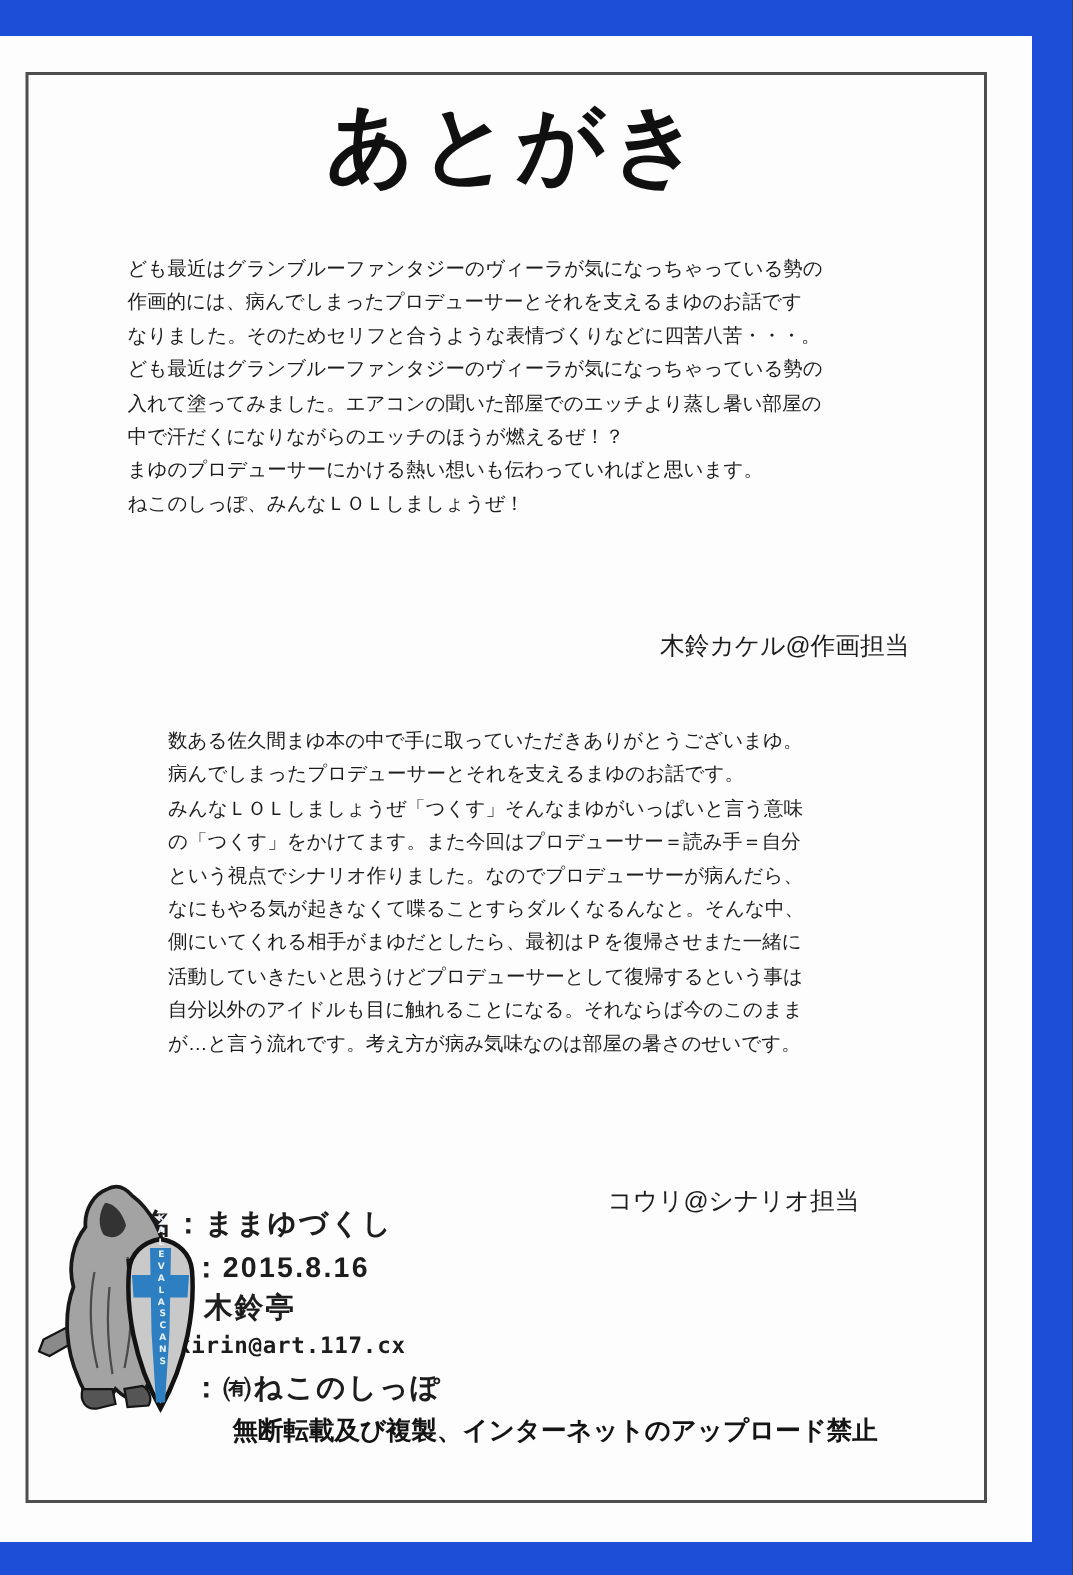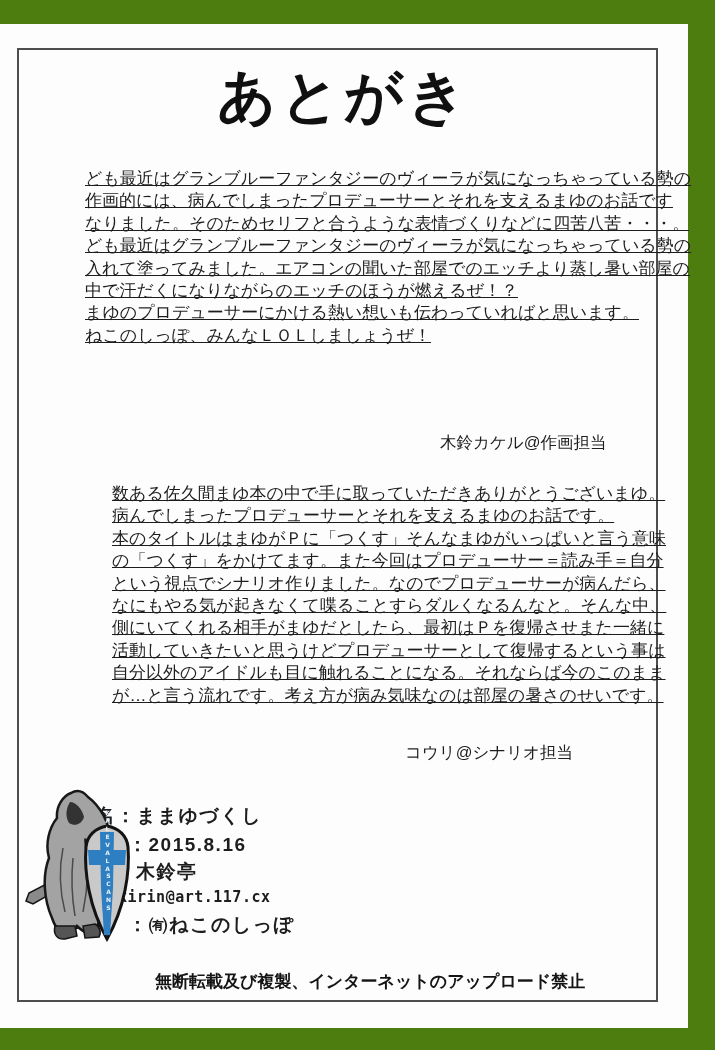--- a/index.html
+++ b/index.html
@@ -1,29 +1,29 @@
 <!DOCTYPE html>
 <html><head>
 <meta charset="utf-8">
 <style>
   html,body{margin:0;padding:0;background:#000;}
-  .canvas{position:relative;width:715px;height:1050px;background:#4d7c0f;overflow:hidden;
+  .canvas{position:relative;width:715px;height:1050px;background:#1d4ed8;overflow:hidden;
           font-family:"Liberation Sans","DejaVu Sans",sans-serif;color:#1d1d1d;}
   .page{position:absolute;left:0;top:24px;width:688px;height:1004px;background:#fdfdfd;}
   .frame{position:absolute;left:17px;top:24px;width:637px;height:950px;border:2px solid #4e4e4e;}
   .title{position:absolute;left:0;top:34px;width:100%;text-align:center;
          font-size:58px;font-weight:900;letter-spacing:4px;color:#101010;}
-  .para{position:absolute;font-size:17px;white-space:nowrap;text-decoration:underline;}
+  .para{position:absolute;font-size:13px;white-space:nowrap;}
   .para .ln{height:22.4px;line-height:22.4px;}
-  .sig{position:absolute;font-size:16.5px;white-space:nowrap;margin-top:12px;}
+  .sig{position:absolute;font-size:16.5px;white-space:nowrap;}
   .credit{position:absolute;font-size:19px;font-weight:600;letter-spacing:1.5px;white-space:nowrap;z-index:1;}
   .credit-mail{position:absolute;font-size:15px;font-weight:600;letter-spacing:.5px;white-space:nowrap;z-index:1;
                font-family:"DejaVu Sans Mono","Liberation Mono",monospace;}
   .notice{position:absolute;left:155px;top:918px;font-size:17px;font-weight:bold;white-space:nowrap;
-          font-family:"Liberation Serif","DejaVu Serif",serif;color:#141414;margin-top:28px;}
+          font-family:"Liberation Serif","DejaVu Serif",serif;color:#141414;}
   .knight{position:absolute;left:25px;top:764px;width:115px;height:155px;z-index:4;}
   .vtext{position:absolute;writing-mode:vertical-rl;text-orientation:upright;
          font-size:6px;line-height:9px;font-weight:bold;color:#e8f1fb;letter-spacing:1px;z-index:5;
          font-family:"DejaVu Sans",sans-serif;}
 </style>
 </head>
 <body>
 
 <div class="canvas">
   <div class="page">
@@ -39,30 +39,30 @@
       <div class="ln">入れて塗ってみました。エアコンの聞いた部屋でのエッチより蒸し暑い部屋の</div>
       <div class="ln">中で汗だくになりながらのエッチのほうが燃えるぜ！？</div>
       <div class="ln">まゆのプロデューサーにかける熱い想いも伝わっていればと思います。</div>
       <div class="ln">ねこのしっぽ、みんなＬＯＬしましょうぜ！</div>
     </div>
     <div class="sig" style="left:440px;top:396px;">木鈴カケル@作画担当</div>
 
     <div class="para" style="left:112px;top:459px;">
       <div class="ln">数ある佐久間まゆ本の中で手に取っていただきありがとうございまゆ。</div>
       <div class="ln">病んでしまったプロデューサーとそれを支えるまゆのお話です。</div>
-      <div class="ln">本のタイトルはまゆがＰに「つくす」そんなまゆがいっぱいと言う意味</div>
+      <div class="ln">みんなＬＯＬしましょうぜ「つくす」そんなまゆがいっぱいと言う意味</div>
       <div class="ln">の「つくす」をかけてます。また今回はプロデューサー＝読み手＝自分</div>
       <div class="ln">という視点でシナリオ作りました。なのでプロデューサーが病んだら、</div>
       <div class="ln">なにもやる気が起きなくて喋ることすらダルくなるんなと。そんな中、</div>
       <div class="ln">側にいてくれる相手がまゆだとしたら、最初はＰを復帰させまた一緒に</div>
       <div class="ln">活動していきたいと思うけどプロデューサーとして復帰するという事は</div>
       <div class="ln">自分以外のアイドルも目に触れることになる。それならば今のこのまま</div>
       <div class="ln">が…と言う流れです。考え方が病み気味なのは部屋の暑さのせいです。</div>
     </div>
-    <div class="sig" style="left:405px;top:706px;">コウリ@シナリオ担当</div>
+    <div class="sig" style="left:405px;top:766px;">コウリ@シナリオ担当</div>
 
     <div class="credit" style="left:75px;top:779px;">誌名：ままゆづくし</div>
     <div class="credit" style="left:128px;top:808px;">：2015.8.16</div>
     <div class="credit" style="left:136px;top:835px;">木鈴亭</div>
     <div class="credit-mail" style="left:118px;top:864px;">kirin@art.117.cx</div>
     <div class="credit" style="left:72px;top:888px;">E</div>
     <div class="credit" style="left:128px;top:888px;">：㈲ねこのしっぽ</div>
 
     <svg class="knight" viewBox="0 0 115 155">
 

